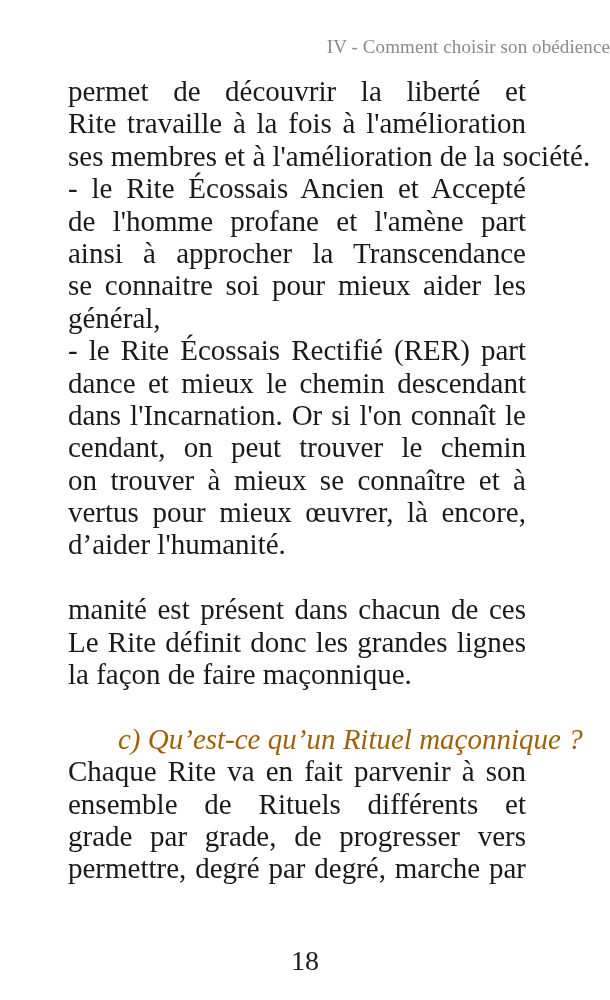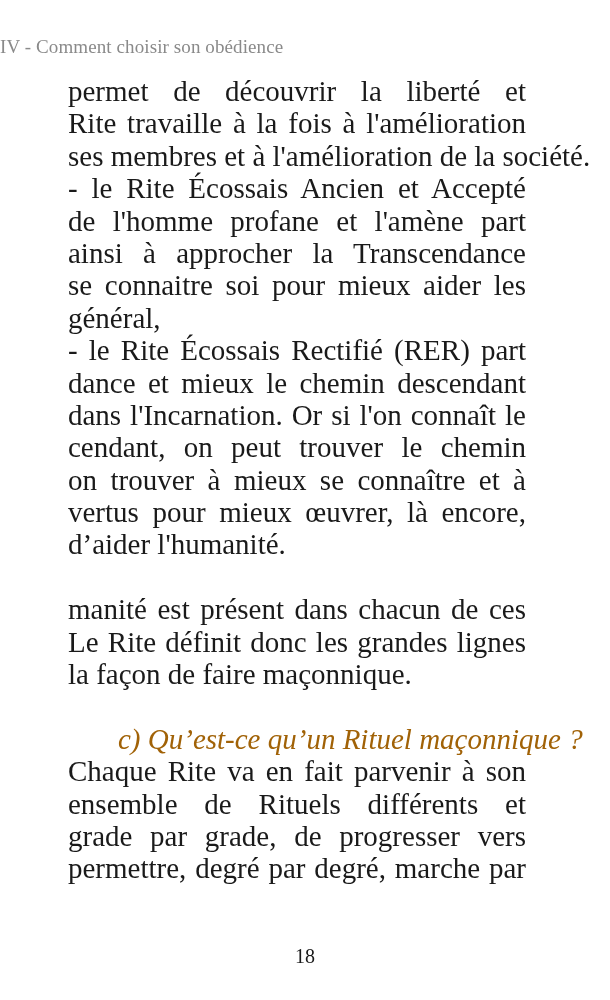--- a/index.html
+++ b/index.html
@@ -1,25 +1,25 @@
 <!DOCTYPE html>
 <html><head>
 <meta charset="utf-8">
 <style>
   html, body { margin:0; padding:0; background:#ffffff; }
   body { width:610px; height:1000px; position:relative; overflow:hidden;
          font-family:"Liberation Serif","DejaVu Serif",serif; color:#1a1a1a; }
-  .header { position:absolute; top:36px; left:0; width:610px; text-align:left;
+  .header { position:absolute; top:36px; left:0; width:610px; text-align:right;
             font-size:19px; color:#8a8a8a; letter-spacing:0.1px; }
   .body { position:absolute; top:75px; left:68px; width:458px; font-size:29px; line-height:32.4px; }
   .line { display:block; white-space:nowrap; height:32.4px; }
   .line.j { text-align:justify; text-align-last:justify; white-space:normal; overflow:hidden; }
   .gap { height:32.4px; }
   .italic { font-style:italic; padding-left:50px; color:#a16207; }
-  .pagenum { position:absolute; top:945px; left:0; width:610px; text-align:center; font-size:20px; color:#1a1a1a; }
+  .pagenum { position:absolute; top:945px; left:0; width:610px; text-align:center; font-size:28px; color:#1a1a1a; }
 </style>
 </head>
 <body>
 
 <div class="header">IV - Comment choisir son obédience</div>
 
 <div class="body">
   <div>
     <span class="line j">permet de découvrir la liberté et l'émancipation. Ce</span>
     <span class="line j">Rite travaille à la fois à l'amélioration personnelle de</span>

